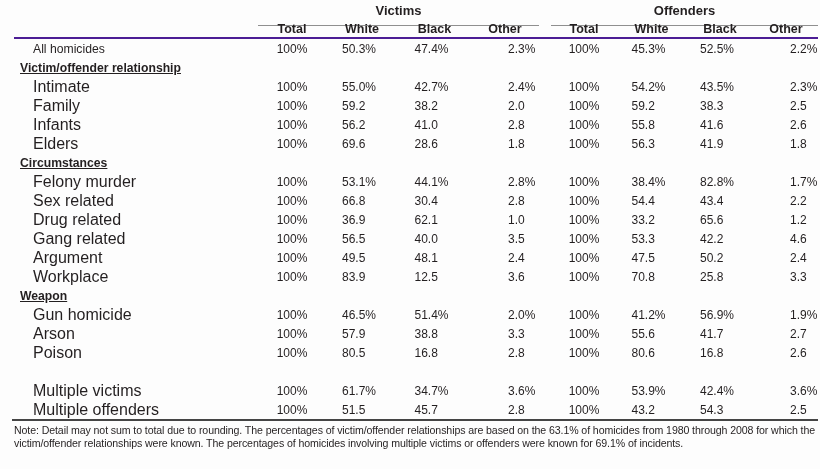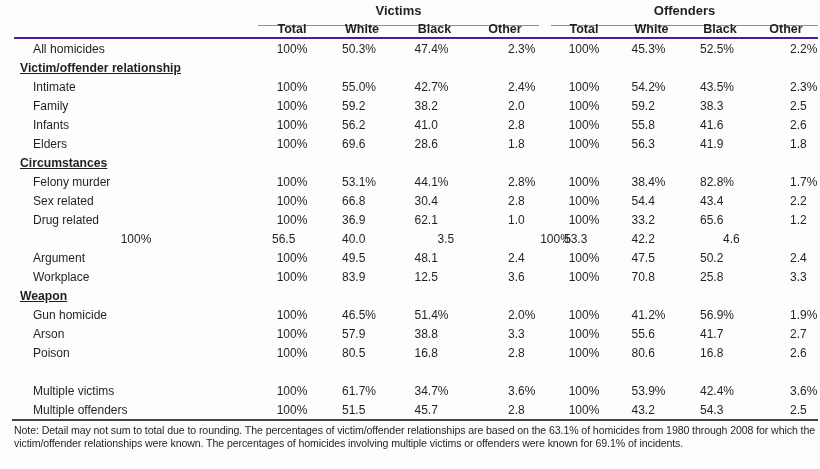--- a/index.html
+++ b/index.html
@@ -47,21 +47,21 @@
     align-items: center;
   }
   .colhead {
     text-align: center;
     font-weight: bold;
     font-size: 12.5px;
   }
 
   
   .row { height: 19px; align-items: center; }
-  .cell.label { font-size: 12px; padding-left: 19px; white-space: nowrap; }
+  .cell.label { font-size: 16px; padding-left: 19px; white-space: nowrap; }
   .row.section .cell.label { font-weight: bold; padding-left: 6px; font-size: 12.2px; text-decoration: underline; }
   .row.total   .cell.label { font-weight: normal; font-size: 12.2px; }
   .cell.num { text-align: center; font-size: 12px; }
   .cell.num span { display: inline-block; text-align: left; }
   .cell.num.w-total span { width: 33px; text-align: center; }
   .cell.num.w-main  span { width: 40px; }
   .cell.num.w-other span { width: 30px; margin-left: 36px; }
 
   
   .note-wrap {
@@ -218,20 +218,21 @@
     <div class="cell num w-main"><span>36.9</span></div>
     <div class="cell num w-main"><span>62.1</span></div>
     <div class="cell num w-other"><span>1.0</span></div>
     <div class="gapcell"></div>
     <div class="cell num w-total"><span>100%</span></div>
     <div class="cell num w-main"><span>33.2</span></div>
     <div class="cell num w-main"><span>65.6</span></div>
     <div class="cell num w-other"><span>1.2</span></div>
   </div>
         <div class="grid-row row data">
+    <div class="cell label">Gang related</div>
     <div class="cell num w-total"><span>100%</span></div>
     <div class="cell num w-main"><span>56.5</span></div>
     <div class="cell num w-main"><span>40.0</span></div>
     <div class="cell num w-other"><span>3.5</span></div>
     <div class="gapcell"></div>
     <div class="cell num w-total"><span>100%</span></div>
     <div class="cell num w-main"><span>53.3</span></div>
     <div class="cell num w-main"><span>42.2</span></div>
     <div class="cell num w-other"><span>4.6</span></div>
   </div>

